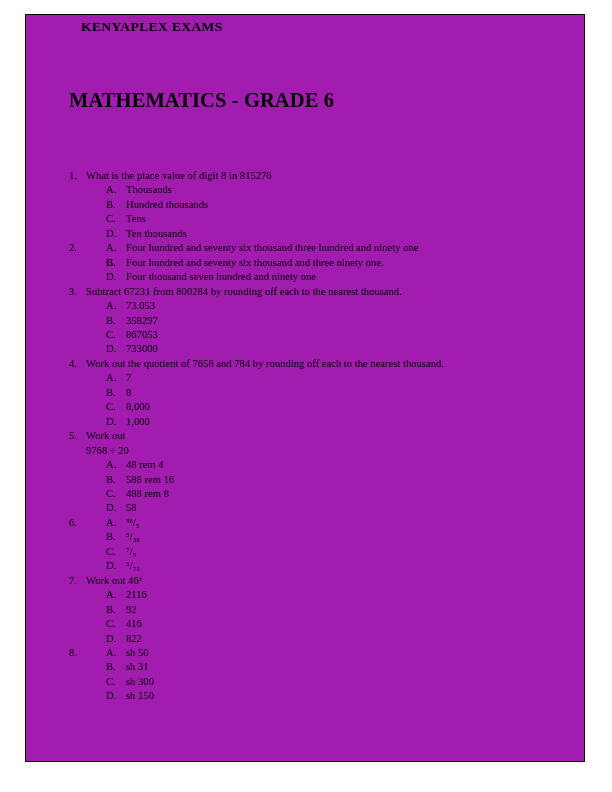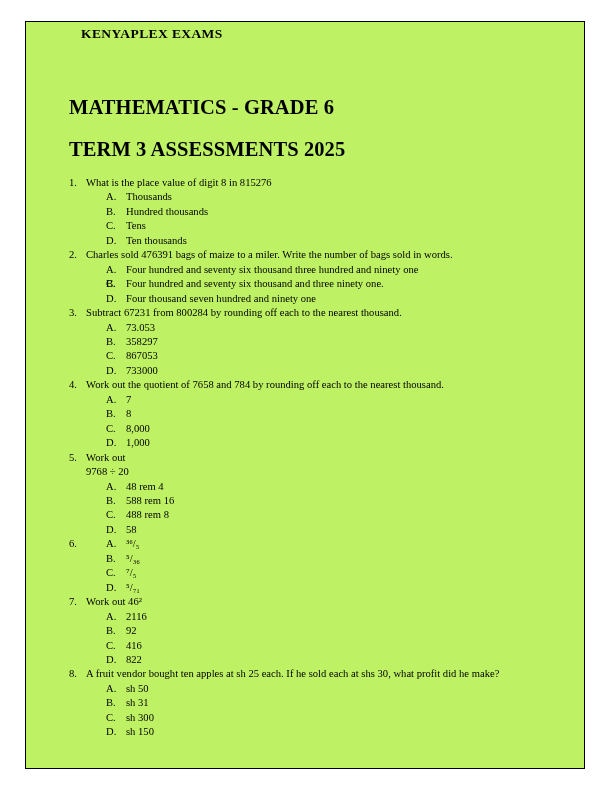--- a/index.html
+++ b/index.html
@@ -11,26 +11,26 @@
     width: 612px;
     height: 792px;
     position: relative;
     font-family: "Liberation Serif", "DejaVu Serif", serif;
     color: #000000;
     overflow: hidden;
   }
   #page {
     position: absolute;
     left: 25px;
-    top: 21px;
+    top: 14px;
     width: 560px;
     height: 748px;
     border: 1.4px solid #000000;
     box-sizing: border-box;
-    background: #bef264;
+    background: #a21caf;
   }
   #inner {
     position: absolute;
     left: 0;
     top: 0;
     width: 560px;
     height: 748px;
   }
   .masthead {
     position: absolute;
@@ -97,36 +97,34 @@
 </style>
 </head>
 <body>
 
 <div id="page">
   <div id="inner">
 
     <div class="masthead">KENYAPLEX EXAMS</div>
 
     <div class="doc-title" id="title-2">MATHEMATICS - GRADE 6</div>
-    <div class="doc-title" id="title-3">TERM 3 ASSESSMENTS 2025</div>
 
     <div id="questions">
         <div class="question">
           <span class="q-num">1.</span>
           <span class="q-text">What is the place value of digit 8 in 815276</span>
           <div class="options">
             <div class="option"><span class="opt-letter">A.</span><span>Thousands</span></div>
             <div class="option"><span class="opt-letter">B.</span><span>Hundred thousands</span></div>
             <div class="option"><span class="opt-letter">C.</span><span>Tens</span></div>
             <div class="option"><span class="opt-letter">D.</span><span>Ten thousands</span></div>
           </div>
         </div>
         <div class="question">
           <span class="q-num">2.</span>
-          <span class="q-text">Charles sold 476391 bags of maize to a miler. Write the number of bags sold in words.</span>
           <div class="options">
             <div class="option"><span class="opt-letter">A.</span><span>Four hundred and seventy six thousand three hundred and ninety one</span></div>
             <div class="option"><span class="opt-letter">B.</span></div>
             <div class="option"><span class="opt-letter">C.</span><span>Four hundred and seventy six thousand and three ninety one.</span></div>
             <div class="option"><span class="opt-letter">D.</span><span>Four thousand seven hundred and ninety one</span></div>
           </div>
         </div>
         <div class="question">
           <span class="q-num">3.</span>
           <span class="q-text">Subtract 67231 from 800284 by rounding off each to the nearest thousand.</span>
@@ -172,21 +170,20 @@
           <span class="q-text">Work out 46²</span>
           <div class="options">
             <div class="option"><span class="opt-letter">A.</span><span>2116</span></div>
             <div class="option"><span class="opt-letter">B.</span><span>92</span></div>
             <div class="option"><span class="opt-letter">C.</span><span>416</span></div>
             <div class="option"><span class="opt-letter">D.</span><span>822</span></div>
           </div>
         </div>
         <div class="question">
           <span class="q-num">8.</span>
-          <span class="q-text">A fruit vendor bought ten apples at sh 25 each. If he sold each at shs 30, what profit did he make?</span>
           <div class="options">
             <div class="option"><span class="opt-letter">A.</span><span>sh 50</span></div>
             <div class="option"><span class="opt-letter">B.</span><span>sh 31</span></div>
             <div class="option"><span class="opt-letter">C.</span><span>sh 300</span></div>
             <div class="option"><span class="opt-letter">D.</span><span>sh 150</span></div>
           </div>
         </div>
       </div>
 
   </div>

